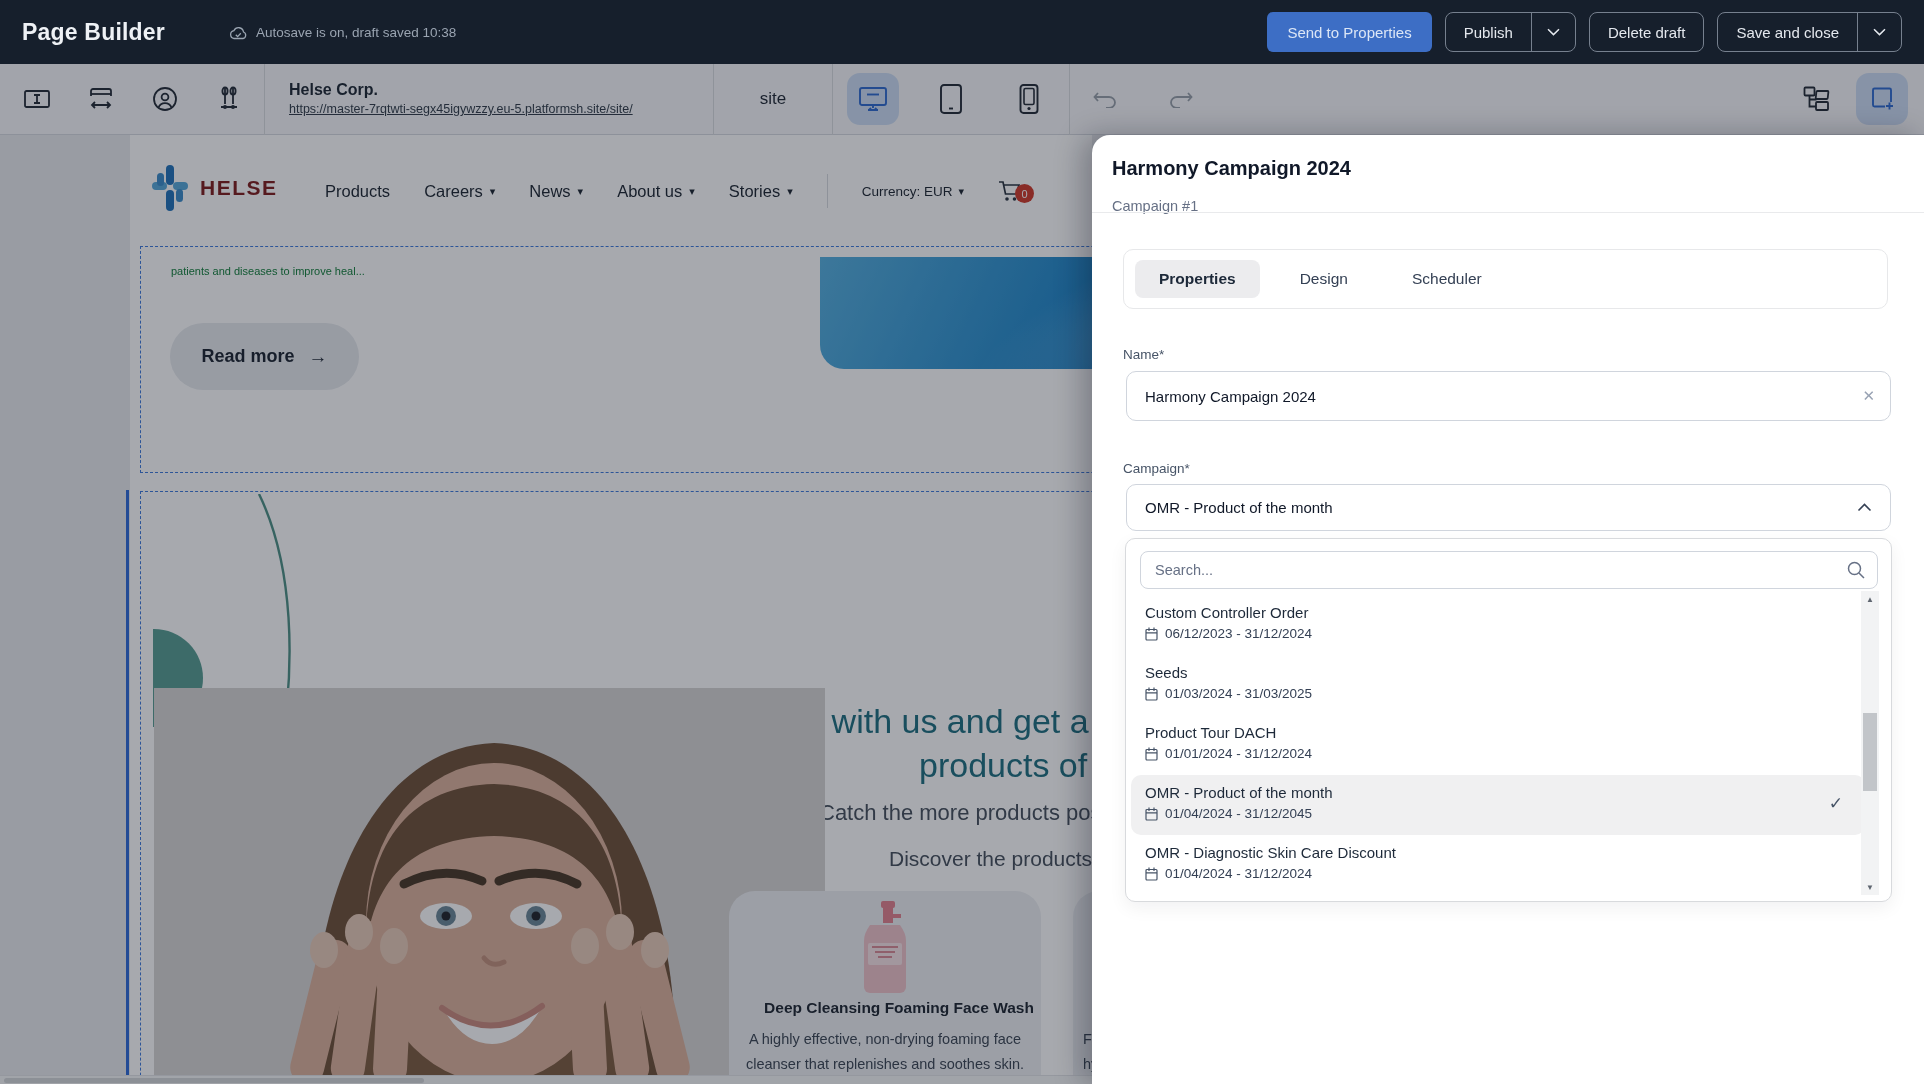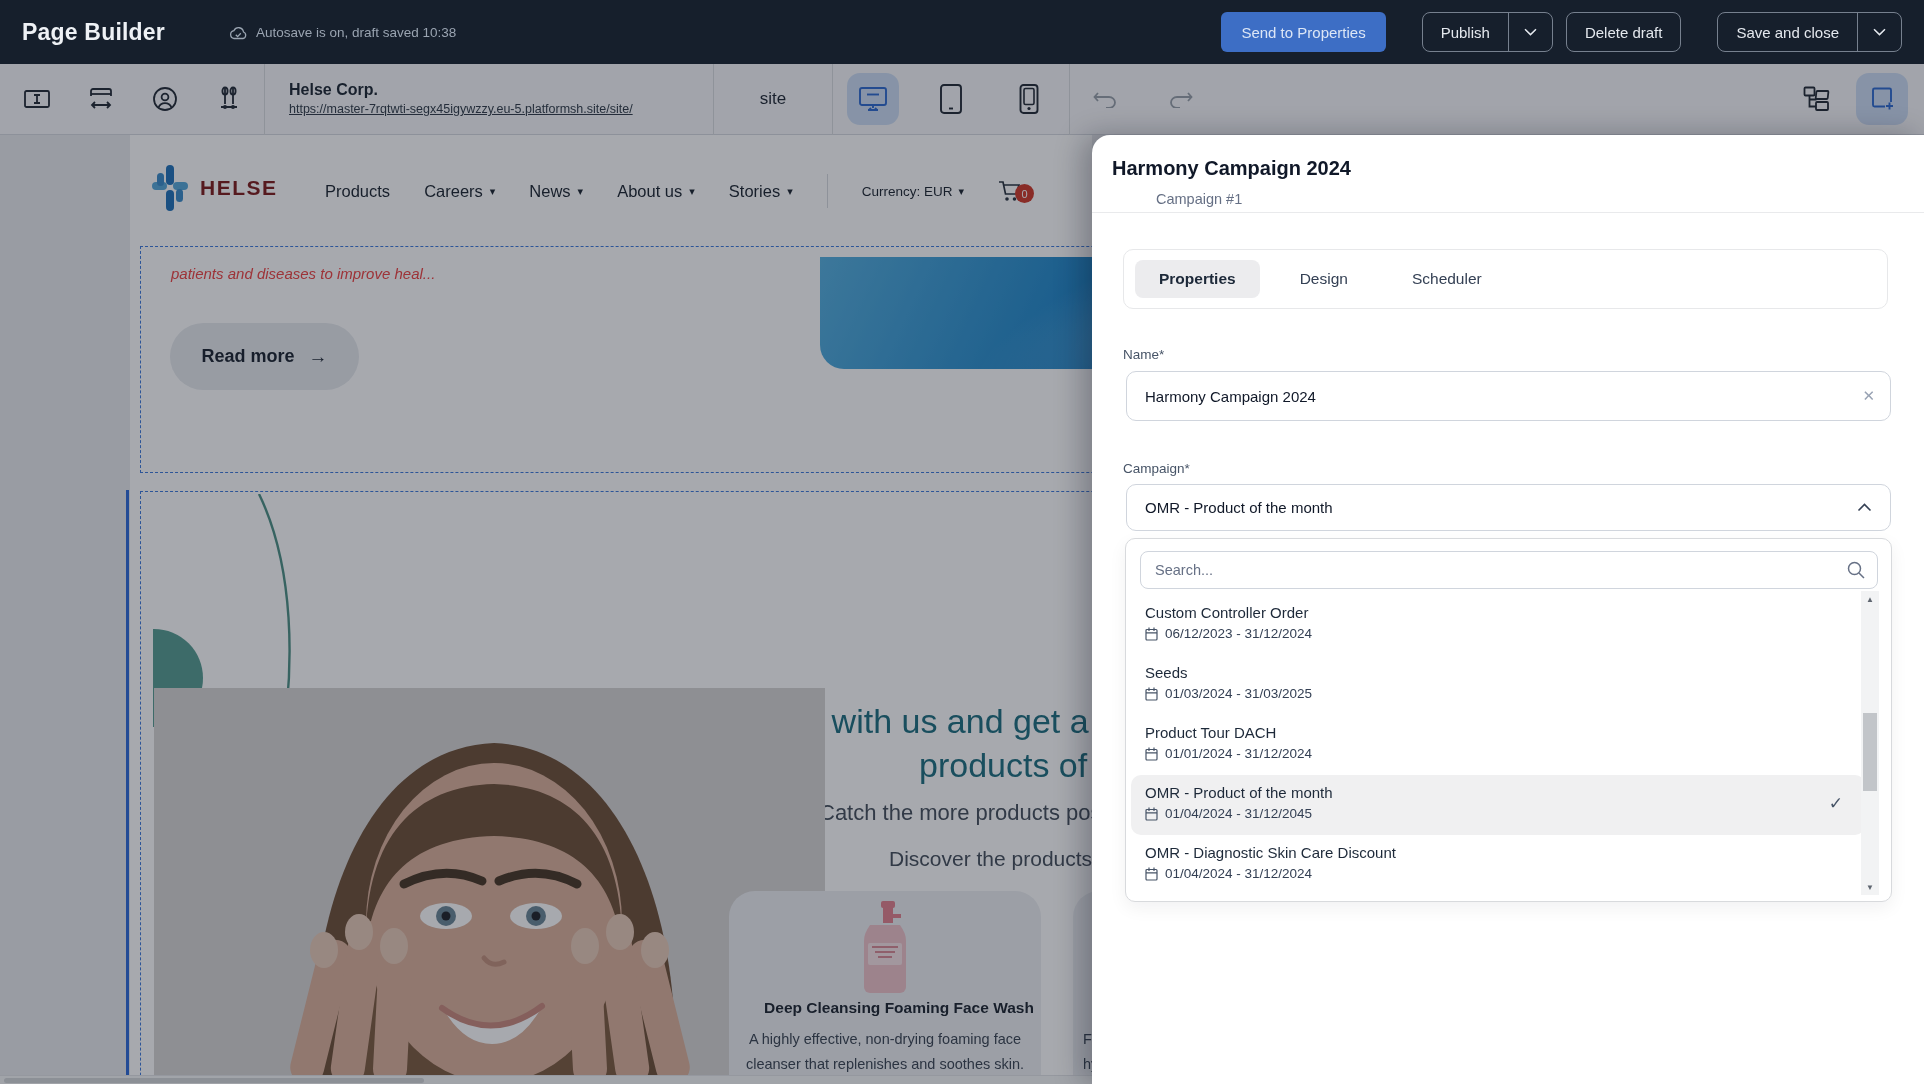--- a/index.html
+++ b/index.html
@@ -9,21 +9,21 @@
 
   
   .navbar { position:absolute; left:0; top:0; width:100%; height:64px; background:#161f2c;
     display:flex; align-items:center; padding:0 22px; z-index:30; }
   .nav-title { color:#eef1f5; font-size:23px; font-weight:700; letter-spacing:.2px; }
   .autosave { display:flex; align-items:center; gap:8px; margin-left:64px; color:#9aa4b1; font-size:13.5px; }
   .nav-actions { margin-left:auto; display:flex; align-items:center; gap:13px; }
   .btn { height:40px; display:flex; align-items:center; font-size:15px; cursor:pointer; }
   .btn-primary { background:#3d6ec5; color:#dce6f6; border-radius:6px; padding:0 20px; }
   .btn-outline { border:1px solid #76808e; color:#e4e8ee; border-radius:8px; padding:0 18px; background:transparent; }
-  .btn-split { border:1px solid #76808e; border-radius:8px; color:#e4e8ee; padding:0; overflow:hidden;margin-left:23px; }
+  .btn-split { border:1px solid #76808e; border-radius:8px; color:#e4e8ee; padding:0; overflow:hidden; }
   .btn-split .lbl { padding:0 18px; height:100%; display:flex; align-items:center; }
   .btn-split .caret { width:44px; height:100%; border-left:1px solid #76808e; display:flex; align-items:center; justify-content:center; }
 
   
   .toolbar { position:absolute; left:0; top:64px; width:100%; height:71px; background:#f7f8fa;
     border-bottom:1px solid #d6dadf; display:flex; align-items:center; padding:0 16px; z-index:1; }
   .tb-icon { width:42px; height:42px; display:flex; align-items:center; justify-content:center; cursor:pointer; }
   .tb-group { display:flex; align-items:center; gap:22px; }
   .tb-divider { width:1px; height:71px; background:#d9dce0; margin:0 14px; }
   .site-info { width:420px; padding-left:10px; }
@@ -45,21 +45,21 @@
   .site-nav .nav-item { font-size:16.5px; color:#1c2530; display:flex; align-items:center; gap:7px; cursor:pointer; white-space:nowrap; }
   .site-nav .caret { font-size:11px; color:#1c2530; }
   .hdr-div { width:1px; height:34px; background:#d8dbdf; }
   .currency { font-size:13.5px; color:#1c2530; display:flex; align-items:center; gap:6px; cursor:pointer; white-space:nowrap; }
   .cart { position:relative; cursor:pointer; }
   .cart-badge { position:absolute; right:-12px; top:4px; width:19px; height:19px; border-radius:50%; background:#d03a2a;
     color:#fff; font-size:11px; display:flex; align-items:center; justify-content:center; }
 
   .sel-box { position:absolute; border:1.5px dashed #3f7bdc; }
   .teaser-box { left:10px; top:111px; width:1500px; height:227px; }
-  .teaser-text { position:absolute; left:30px; top:18px; font-size:15px; color:#ef4444;font-style:italic; }
+  .teaser-text { position:absolute; left:30px; top:18px; font-size:11px; color:#15803d; }
   .readmore { position:absolute; left:29px; top:76px; width:189px; height:67px; border-radius:34px; background:#e7eaee;
     display:flex; align-items:center; justify-content:center; gap:14px; font-size:18px; font-weight:700; color:#1b2430; cursor:pointer; }
   .readmore .arr { font-weight:400; font-size:19px; }
   .teaser-img { position:absolute; left:679px; top:10px; width:900px; height:112px; border-bottom-left-radius:24px;
     background:linear-gradient(115deg,#57b1e0 0%,#1f86c9 30%,#0d5ea6 70%,#0a4e8e 100%); overflow:hidden; }
   .teaser-img::after { content:""; position:absolute; left:10%; top:-40%; width:70%; height:160%;
     background:radial-gradient(ellipse at center, rgba(255,255,255,.25), rgba(255,255,255,0) 60%); transform:rotate(-20deg); }
 
   .hero-box { left:10px; top:356px; width:1500px; height:700px; }
   .hero-arc { position:absolute; left:90px; top:2px; }
@@ -86,21 +86,21 @@
   .h-scroll { position:absolute; left:0; bottom:0; width:1092px; height:9px; background:#f6f7f8; border-top:1px solid #e3e5e8; }
   .h-scroll .thumb { position:absolute; left:4px; top:2px; width:420px; height:5px; border-radius:3px; background:#d4d7da; }
 
   
   .dim { position:absolute; left:0; top:64px; width:1924px; height:1020px; background:rgba(15,23,36,.37); z-index:5; pointer-events:none; }
 
   
   .panel { position:absolute; left:1092px; top:135px; width:832px; height:949px; background:#fff; z-index:20;
     border-top-left-radius:18px; box-shadow:-10px 0 28px rgba(10,16,28,.28); }
   .panel-title { position:absolute; left:20px; top:22px; font-size:20px; font-weight:700; color:#101828; }
-  .panel-sub { position:absolute; left:20px; top:56px; font-size:14.5px; color:#667085;margin-left:44px; }
+  .panel-sub { position:absolute; left:20px; top:63px; font-size:14.5px; color:#667085; }
   .panel-div { position:absolute; left:0; top:77px; width:100%; height:1px; background:#e9eaec; }
 
   .tabs-card { position:absolute; left:31px; top:114px; width:765px; height:60px; border:1px solid #e7e8ea; border-radius:10px;
     display:flex; align-items:center; padding:0 11px; gap:16px; background:#fff; }
   .tab { padding:10px 24px; font-size:15.5px; color:#344054; border-radius:8px; cursor:pointer; }
   .tab.active { background:#ececee; color:#1d2939; font-weight:700; }
 
   .field-label { position:absolute; left:31px; font-size:13.5px; color:#475467; }
   .name-label { top:212px; }
   .input-wrap { position:absolute; left:34px; top:236px; width:765px; height:50px; }

